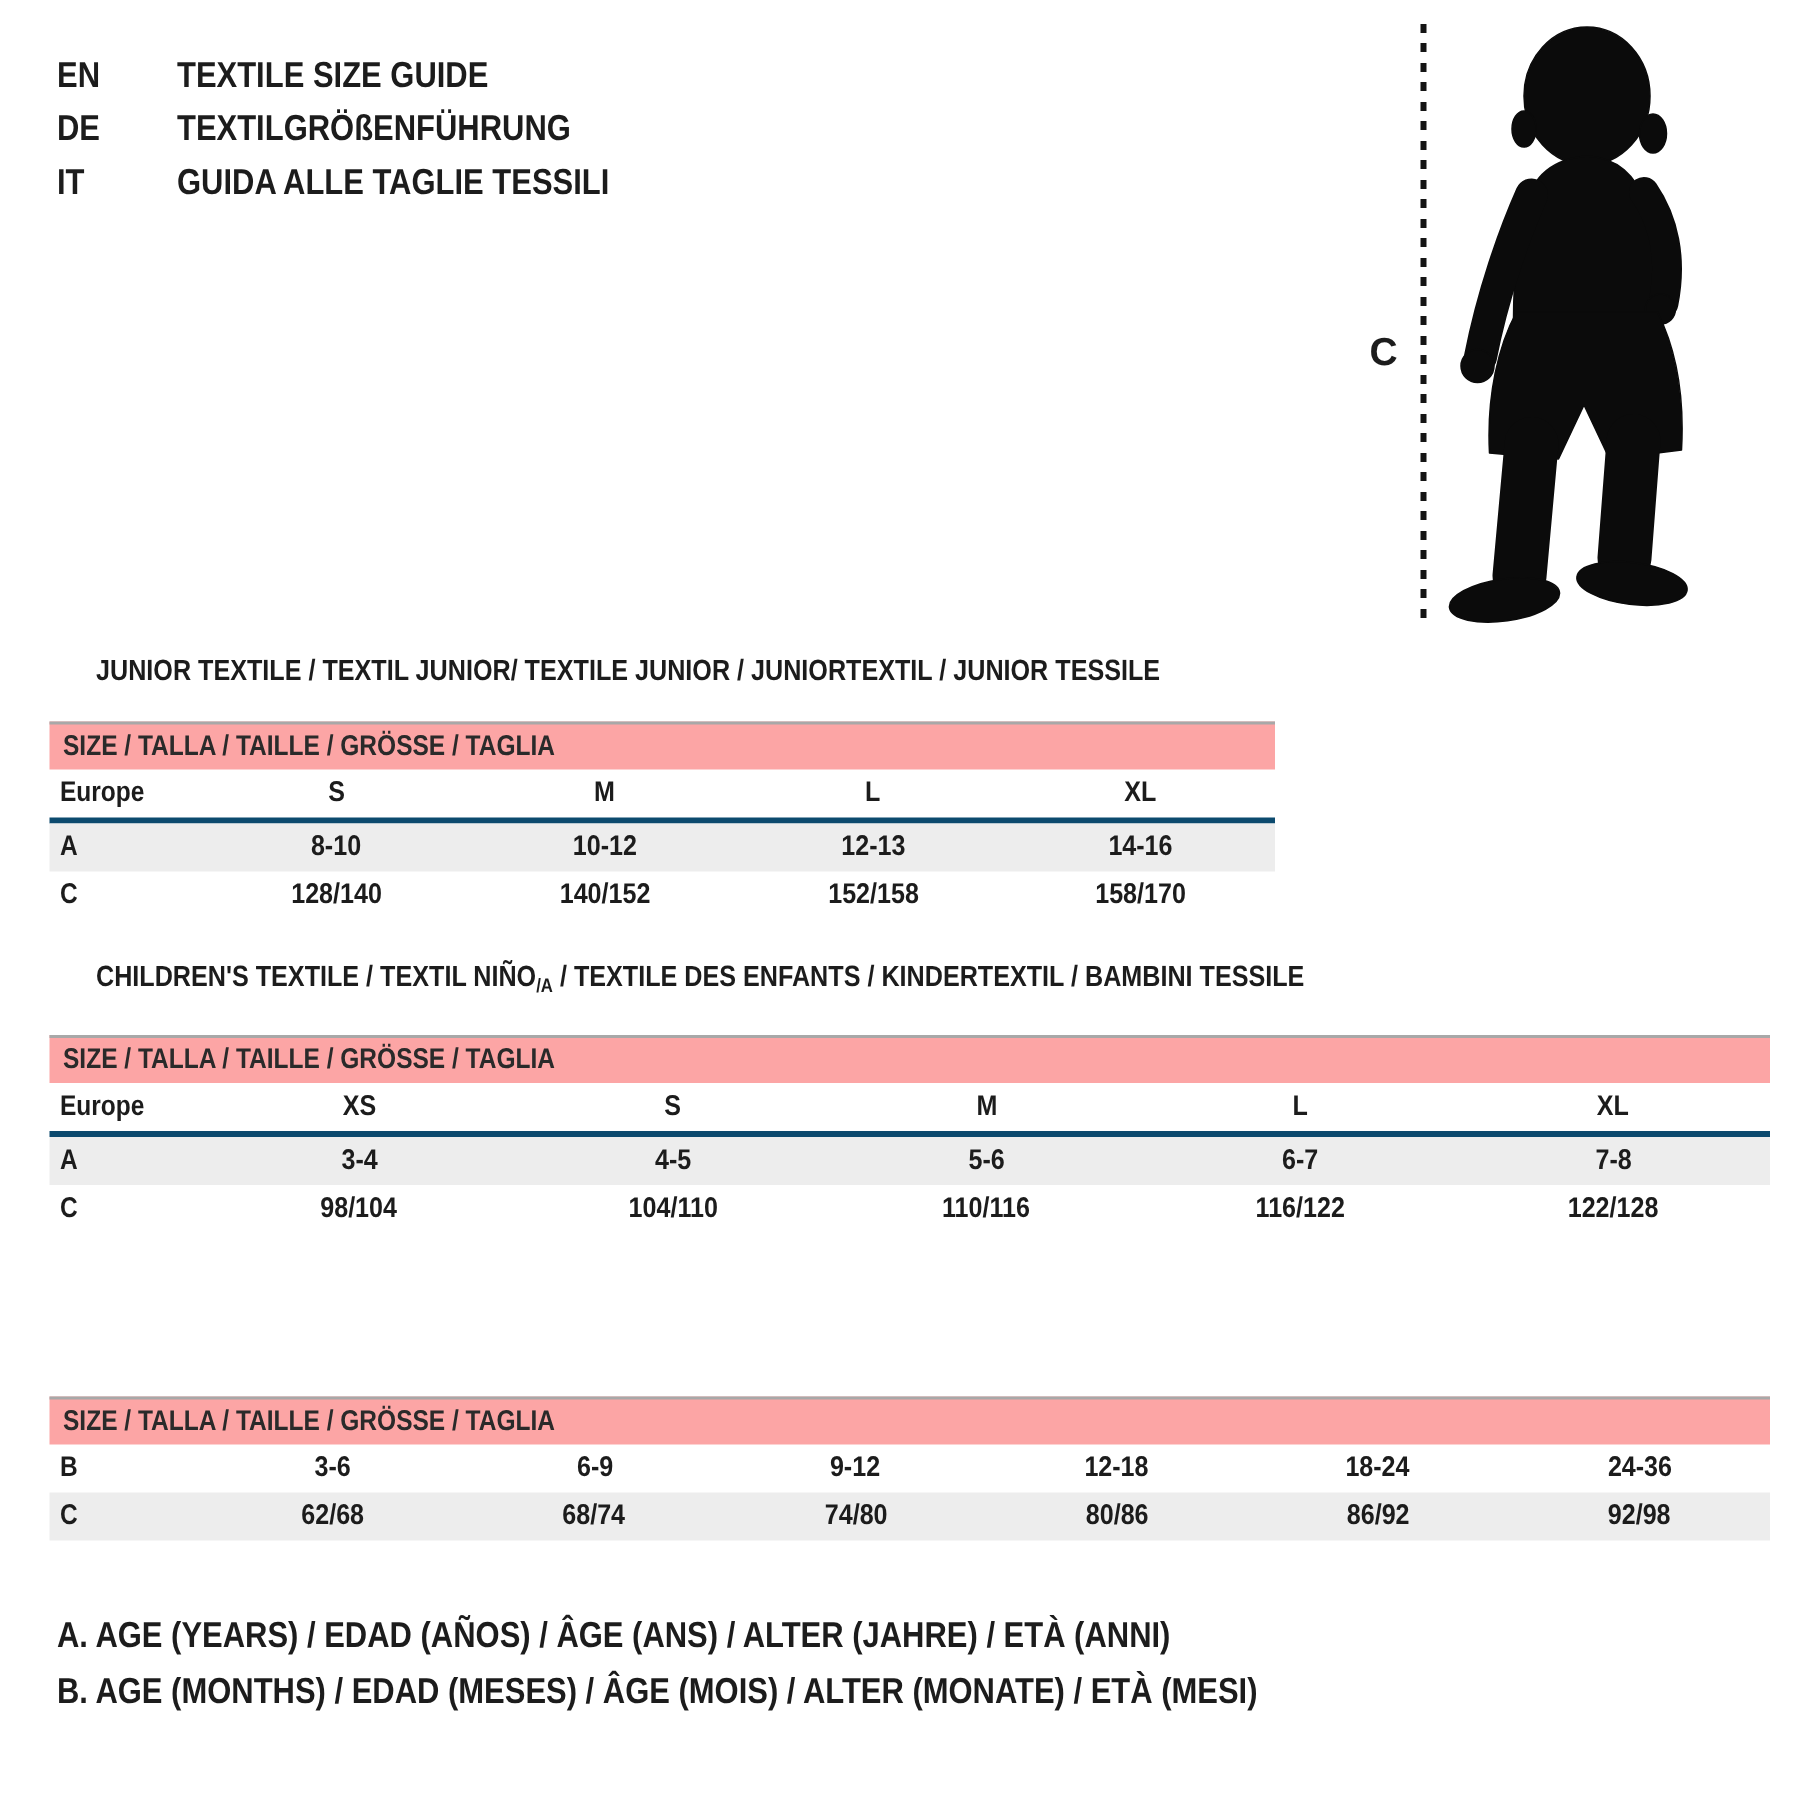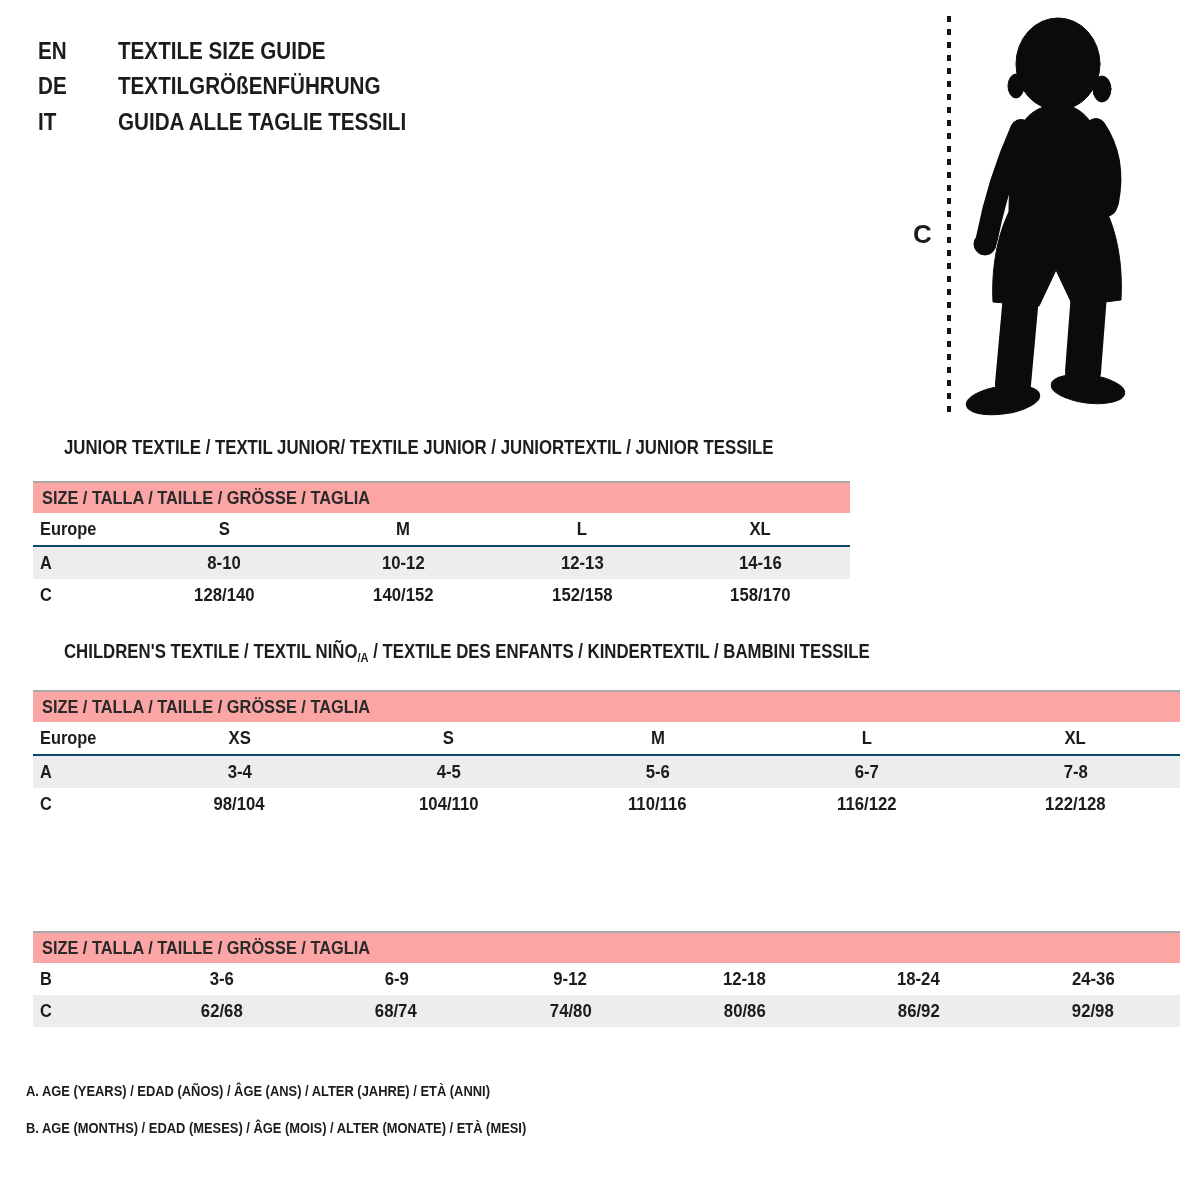--- a/index.html
+++ b/index.html
@@ -27,36 +27,36 @@
   .sec-title{position:absolute;left:38px;font-weight:700;font-size:19.5px;white-space:nowrap;margin-left:26px;}
   .sub-a{font-size:13px;vertical-align:-4px;}
 
   
   .size-table{position:absolute;left:33px;}
   .t-bar{height:32px;background:#fca5a5;border-top:2px solid #a8a8a8;
          display:flex;align-items:center;padding-left:9px;box-sizing:border-box;
          font-weight:700;font-size:19px;color:#2a2a2a;}
   .t-row{display:flex;height:32px;align-items:center;font-weight:700;font-size:19px;}
   .t-row.shaded{background:#ededed;}
-  .t-row.head{border-bottom:2px solid #0c4a6e;}
+  .t-row.head{border-bottom:4px solid #0c4a6e;}
   .t-cell{flex:1;text-align:center;}
   .t-label{flex:0 0 102px;text-align:left;padding-left:7px;box-sizing:border-box;}
 
   .w-junior{width:817px;}
   .w-wide{width:1147px;}
   .tbl-junior{top:481px;}
   .tbl-children{top:690px;}
   .tbl-babies{top:931px;}
 
   .title-junior{top:436px;}
   .title-children{top:640px;}
   .title-babies{top:848px;line-height:34px;}
 
   
-  .legend{position:absolute;left:26px;top:1072px;font-weight:700;font-size:15px;line-height:37px;}
+  .legend{position:absolute;left:38px;top:1072px;font-weight:700;font-size:24px;line-height:37px;}
   .legend-line{display:block;}
 </style>
 </head>
 <body>
 
 <div class="page">
 
   <div class="lang-list">
     <div class="lang-item">
       <span class="lang-code cond">EN</span>

